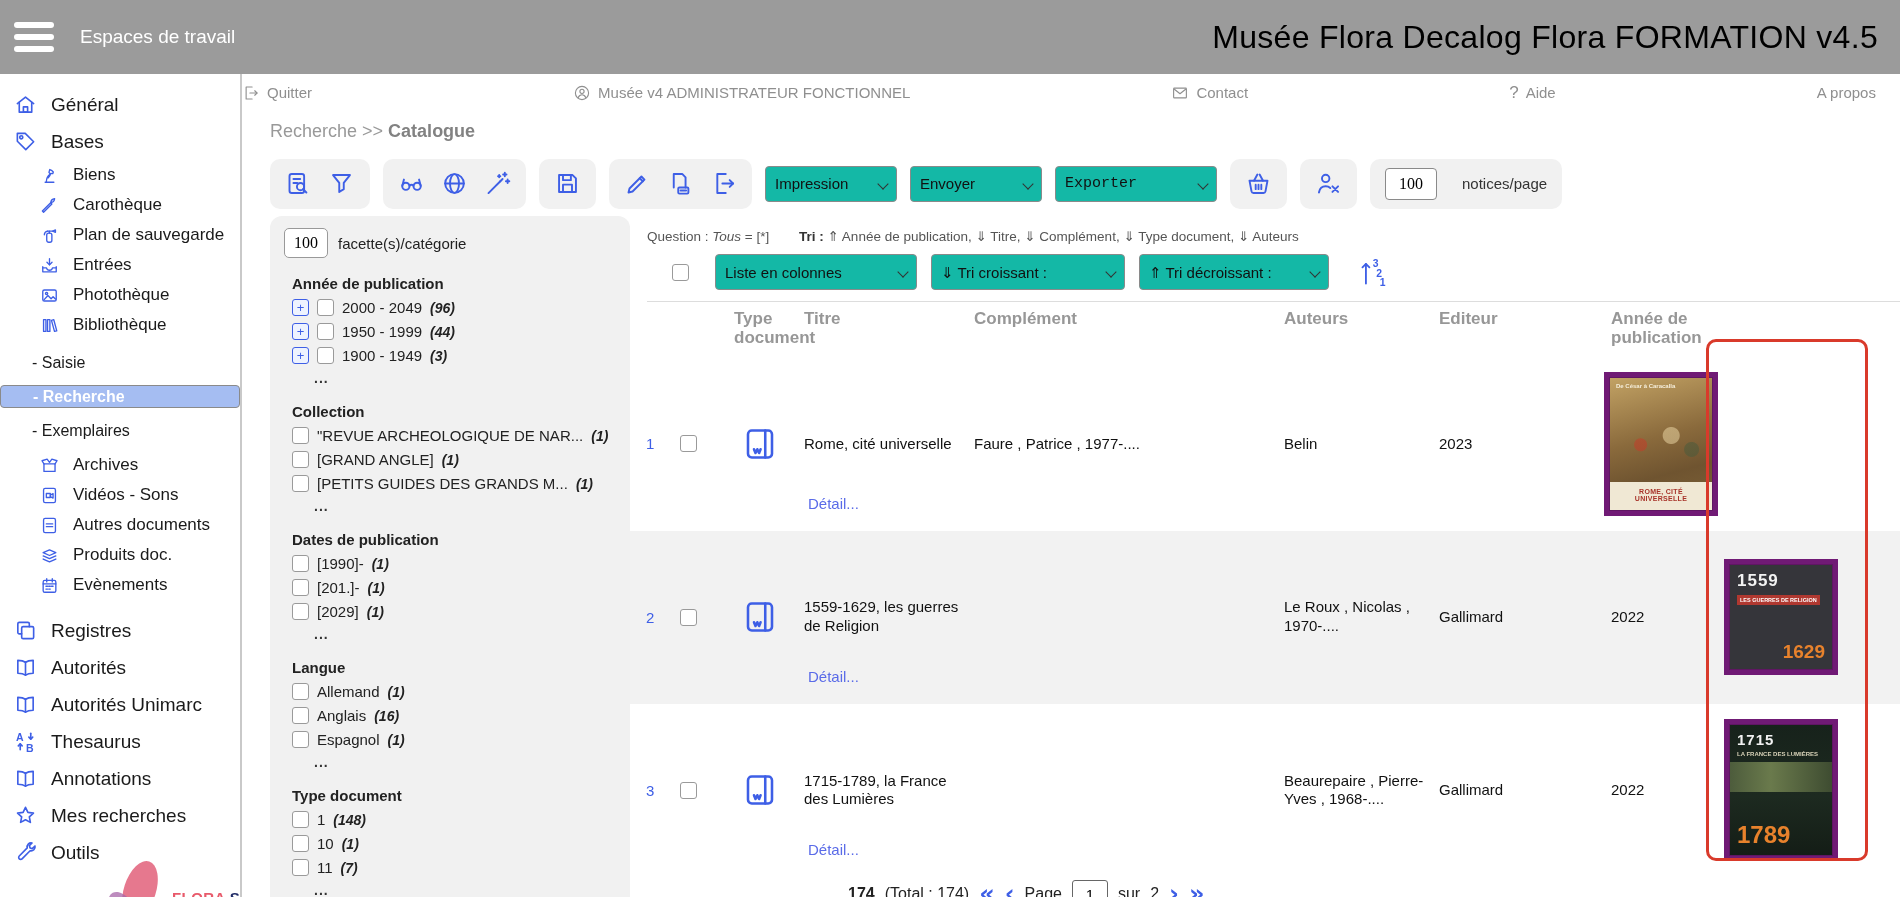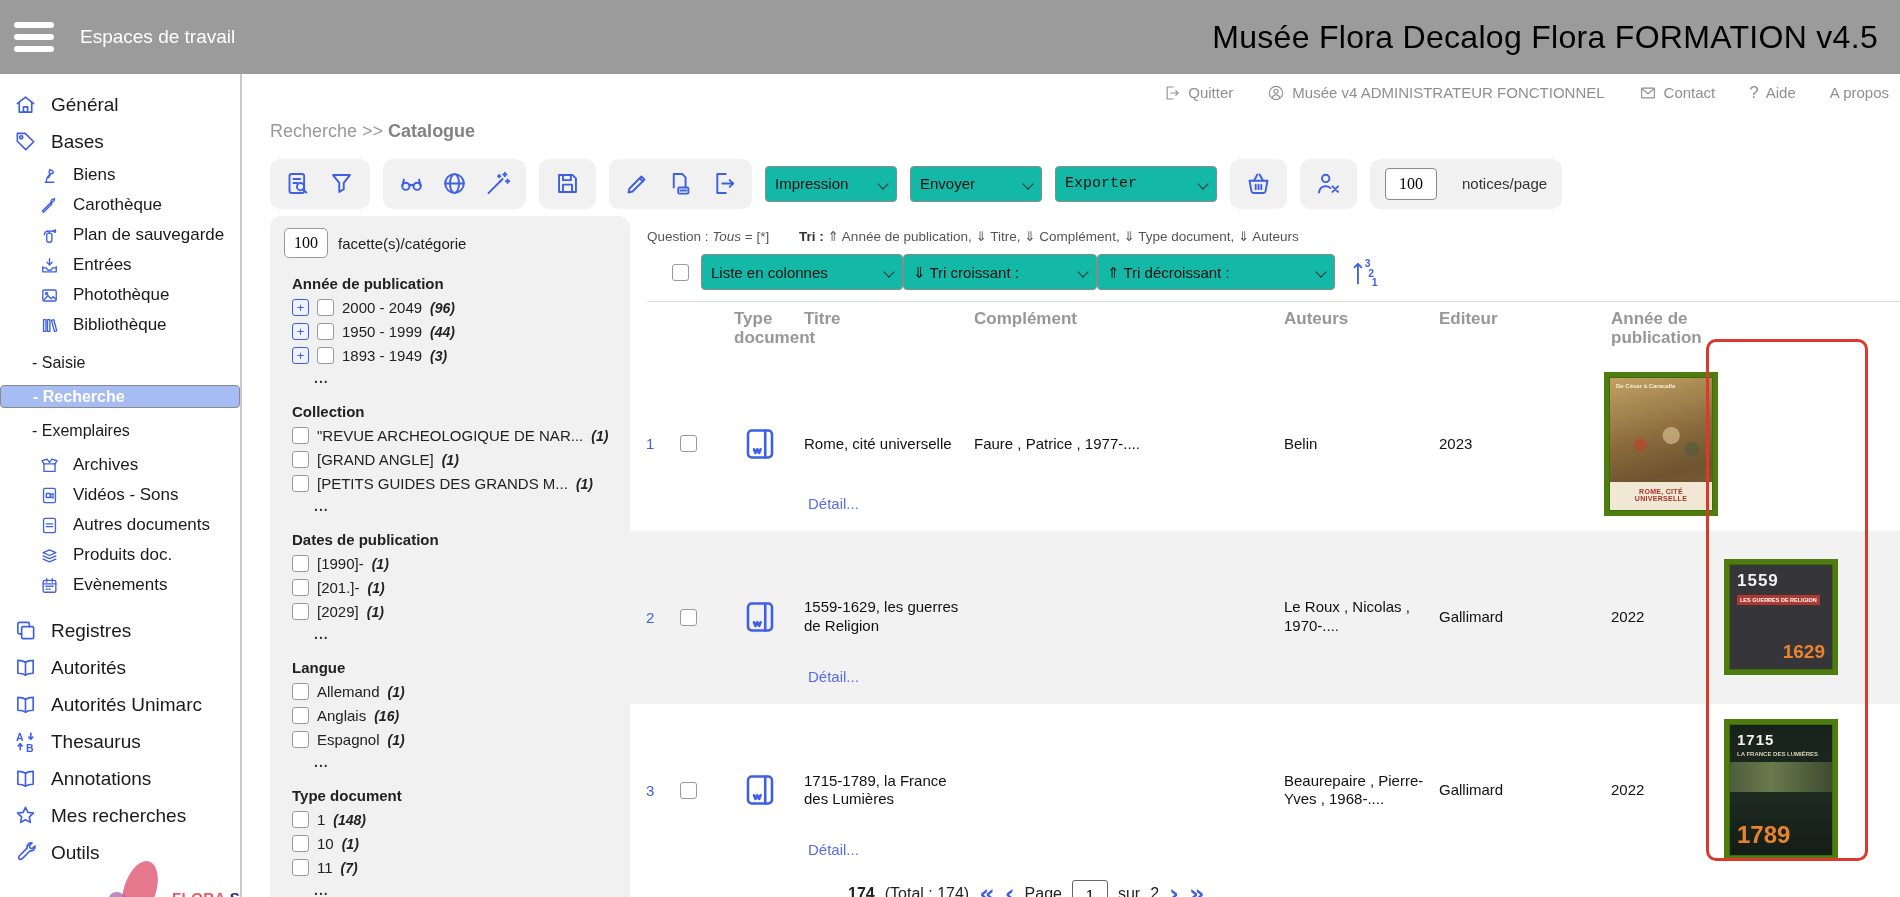--- a/index.html
+++ b/index.html
@@ -32,21 +32,21 @@
   .gap8 { height:8px; } .gap12 { height:12px; }
   .ic { stroke:#3e5fe6; fill:none; stroke-width:1.7; stroke-linecap:round; stroke-linejoin:round; flex:0 0 auto; }
   .i22 { width:23px; height:23px; } .i18 { width:19px; height:19px; }
   .flora-logo { position:absolute; left:0; bottom:-14px; width:242px; height:96px; }
   .petals { position:absolute; left:100px; bottom:-26px; width:74px; height:96px; }
   .flora-text { position:absolute; left:172px; bottom:16px; font-size:15px; font-weight:bold; letter-spacing:.4px; white-space:nowrap; }
   .flora-text .b1 { color:#e85a6b; } .flora-text .b2 { color:#1f2b66; }
 
   
   .main { flex:1; display:flex; flex-direction:column; min-width:0; }
-  .links-row { height:37px; display:flex; justify-content:flex-end; align-items:center; gap:34px; padding-right:11px; }
+  .links-row { height:37px; display:flex; justify-content:space-between; align-items:center; gap:48px; padding-right:24px; }
   .tlink { display:flex; align-items:center; gap:7px; color:#8f8f8f; font-size:15px; cursor:pointer; }
   .icg { stroke:#8f8f8f; fill:none; stroke-width:1.5; stroke-linecap:round; stroke-linejoin:round; width:18px; height:18px; }
   .qmark { font-size:17px; color:#8f8f8f; }
 
   .breadcrumb { height:38px; padding:10px 0 0 28px; font-size:18px; color:#999; }
   .breadcrumb .crumb-page { font-weight:bold; color:#828282; }
 
   .toolbar { display:flex; align-items:center; gap:13px; padding:7px 0 0 28px; height:62px; }
   .tgroup { background:#f1f1f1; border-radius:10px; height:50px; display:flex; align-items:center; gap:16px; padding:0 15px; }
   .tbtn { width:27px; height:27px; cursor:pointer; }
@@ -75,39 +75,39 @@
     color:#3e5fe6; font-size:13px; line-height:15px; text-align:center; cursor:pointer; flex:0 0 auto; }
   .cb { width:17px; height:17px; border:1px solid #9a9a9a; border-radius:3px; background:#fff; cursor:pointer; flex:0 0 auto; }
   .fcount { font-style:italic; font-weight:bold; font-size:14px; }
   .fmore { margin:6px 0 0 30px; font-weight:bold; color:#333; letter-spacing:1px; cursor:pointer; font-size:14px; }
 
   
   .results { flex:1; min-width:0; display:flex; flex-direction:column; }
   .qline { margin:12px 0 0 17px; font-size:13.5px; color:#555; }
   .qline .it { font-style:italic; }
   .qline .tri { font-weight:bold; color:#333; margin-left:26px; }
-  .controls { display:flex; align-items:center; gap:0; margin:10px 0 0 42px; height:36px; }
+  .controls { display:flex; align-items:center; gap:14px; margin:10px 0 0 42px; height:36px; }
   .controls .cb { margin-right:12px; }
   .sortnum-icon { width:30px; height:30px; margin-left:16px; cursor:pointer; }
   .divider { border-top:1px solid #ddd; margin:11px 0 0 17px; }
 
   .tgrid { display:grid; grid-template-columns:38px 54px 70px 170px 310px 155px 172px 100px 140px;
     align-items:center; padding-left:12px; }
   .thead { height:56px; align-items:start; padding-top:8px; }
   .th { font-weight:bold; color:#979797; font-size:17px; line-height:1.1; }
   .trow { height:176px; position:relative; }
   .trow.alt { background:#f2f2f2; }
   .rnum { color:#3e5fe6; font-size:15px; cursor:pointer; text-decoration:none; padding-left:4px; }
   .cell { font-size:15px; color:#111; padding-right:14px; line-height:1.25; }
   .typeic { width:36px; height:36px; margin-left:8px; }
   .detail { position:absolute; left:178px; bottom:19px; color:#5a6be8; font-size:15px; cursor:pointer; }
   .trow:last-child .detail { bottom:-2px; }
 
   .covcell { display:flex; justify-content:center; }
-  .covwrap { background:#4d7c0f; padding:6px; cursor:pointer; }
+  .covwrap { background:#701a75; padding:6px; cursor:pointer; }
   .cov { width:102px; display:flex; flex-direction:column; overflow:hidden; box-shadow:0 0 0 1px rgba(0,0,0,.15); }
   .cov .ct { font-weight:bold; }
   .cov1 { height:132px; background:linear-gradient(165deg,#c2a264 0%,#8a6a3c 45%,#6f5430 70%,#7d6238 100%); }
   .cov1 .ct { color:#f5eeda; font-size:6px; padding:5px 6px 0; }
   .cov1 .art { flex:1; background:
      radial-gradient(circle at 30% 60%, rgba(196,60,40,.55) 0 6px, transparent 7px),
      radial-gradient(circle at 60% 50%, rgba(240,220,170,.5) 0 8px, transparent 9px),
      radial-gradient(circle at 80% 65%, rgba(70,90,60,.5) 0 7px, transparent 8px); }
   .cov1 .cm { background:#f0e8d4; color:#a8342a; font-size:7px; font-weight:bold; text-align:center; padding:6px 3px 8px; letter-spacing:.3px; }
   .cov2 { height:104px; background:#35353a; padding:6px 7px; }
@@ -467,21 +467,21 @@
           </div>
           <div class="fitem">
             <span class="plusbox">+</span>
             <span class="cb"></span>
             <span>1950 - 1999</span>
             <span class="fcount">(44)</span>
           </div>
           <div class="fitem">
             <span class="plusbox">+</span>
             <span class="cb"></span>
-            <span>1893 - 1949</span>
+            <span>1900 - 1949</span>
             <span class="fcount">(3)</span>
           </div>
           <div class="fmore">...</div>
 
           <div class="fg-title">Collection</div>
           <div class="fitem">
             <span class="cb"></span>
             <span>"REVUE ARCHEOLOGIQUE DE NAR...</span>
             <span class="fcount">(1)</span>
           </div>
@@ -566,21 +566,21 @@
             <span class="cb"></span>
             <div class="selwrap">
               <select class="sel" style="width:202px"><option selected="">Liste en colonnes</option></select>
               <span class="chev"></span>
             </div>
             <div class="selwrap">
               <select class="sel" style="width:194px"><option selected="">⇓ Tri croissant :</option></select>
               <span class="chev"></span>
             </div>
             <div class="selwrap">
-              <select class="sel" style="width:238px"><option selected="">⇑ Tri décroissant :</option></select>
+              <select class="sel" style="width:190px"><option selected="">⇑ Tri décroissant :</option></select>
               <span class="chev"></span>
             </div>
             <svg class="sortnum-icon" viewBox="0 0 26 26">
               <text x="12" y="9" font-size="9" font-weight="bold" fill="#3e5fe6">3</text>
               <text x="15" y="17" font-size="9" font-weight="bold" fill="#3e5fe6">2</text>
               <text x="18" y="25" font-size="9" font-weight="bold" fill="#3e5fe6">1</text>
               <g fill="none" stroke="#3e5fe6" stroke-width="1.6" stroke-linecap="round" stroke-linejoin="round">
                   <path d="M6 23V6"></path>
                   <path d="m3 9 3-3 3 3"></path>
                 </g>

